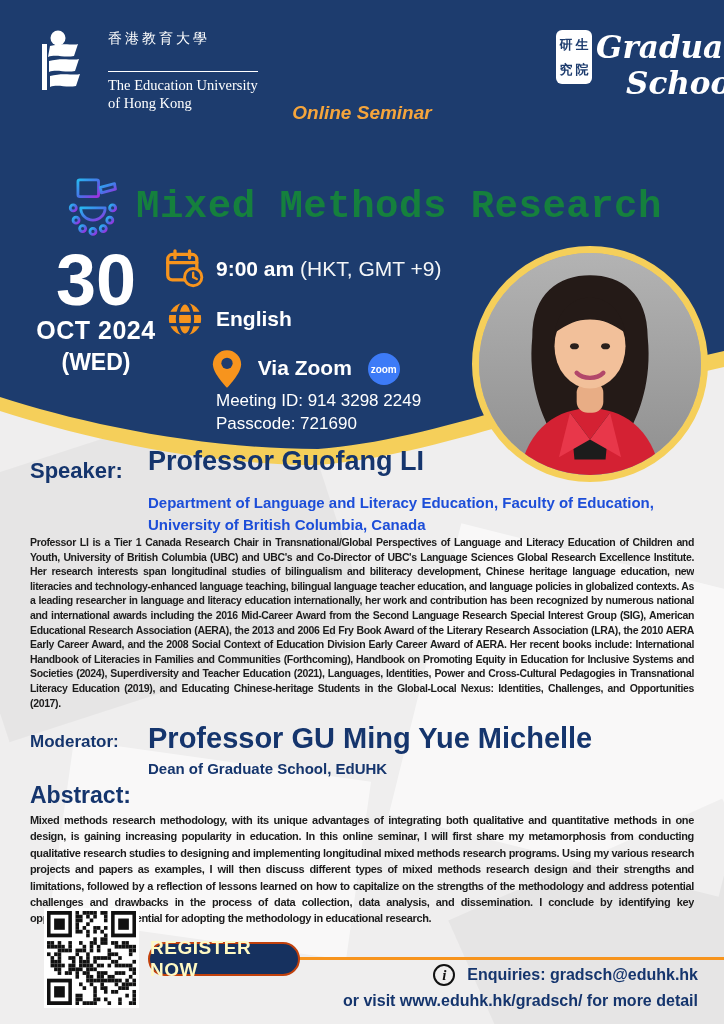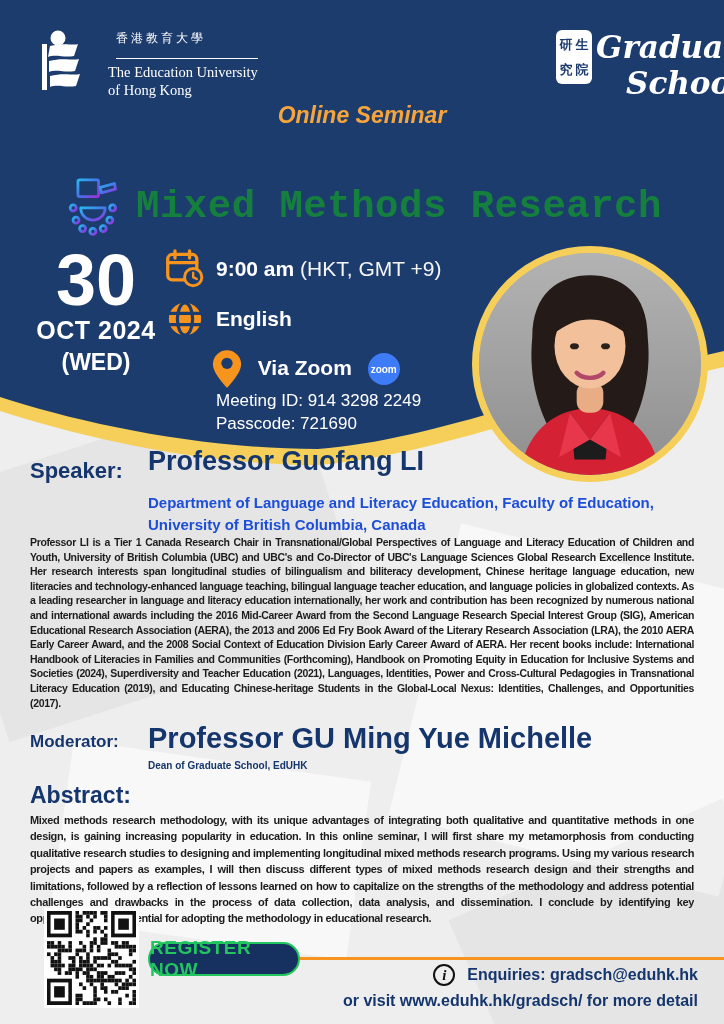--- a/index.html
+++ b/index.html
@@ -10,30 +10,30 @@
   }
   
   .bg-shape{position:absolute;background:rgba(255,255,255,.6);pointer-events:none;}
   .bg-shape.dark{background:rgba(0,0,0,.035);}
   
   .navy-header{position:absolute;left:0;top:0;width:724px;height:346px;background:#1d3c6e;z-index:1;}
   .header-curve{position:absolute;left:0;top:345px;width:724px;height:132px;z-index:2;display:block;}
   
   .uni-logo{position:absolute;left:34px;top:30px;display:flex;align-items:flex-start;z-index:3;}
   .uni-text{margin-left:12px;color:#fff;}
-  .uni-zh{font-family:"Liberation Serif",serif;font-size:12px;letter-spacing:3px;padding-bottom:11px;border-bottom:1px solid #fff;margin-left:8px;}
+  .uni-zh{font-family:"Liberation Serif",serif;font-size:14px;letter-spacing:3px;padding-bottom:23px;border-bottom:1px solid #fff;}
   .uni-en{font-family:"Liberation Serif",serif;font-size:14.5px;line-height:1.25;margin-top:4px;}
   
   .gs-logo{position:absolute;left:556px;top:30px;display:flex;z-index:3;}
   .gs-seal{width:36px;height:54px;background:#fff;border-radius:6px;display:grid;grid-template-columns:1fr 1fr;align-items:center;justify-items:center;padding:2px;box-sizing:border-box;}
   .gs-seal span{font-family:"Liberation Serif",serif;font-size:13px;font-weight:700;color:#1d3c6e;}
   .gs-script{margin-left:4px;color:#fff;font-family:"DejaVu Serif",serif;font-style:italic;font-weight:700;font-size:31px;line-height:1.15;}
   .gs-script .l2{margin-left:30px;}
   
-  .kicker{position:absolute;left:0;top:102px;width:100%;text-align:center;color:#f5a53c;font-size:23px;font-style:italic;font-weight:600;z-index:3;}
+  .kicker{position:absolute;left:0;top:102px;width:100%;text-align:center;color:#f5a53c;font-size:19px;font-style:italic;font-weight:600;z-index:3;}
   .title1{position:absolute;left:0;top:130px;width:100%;text-align:center;color:#fff;font-size:39px;font-weight:700;letter-spacing:.5px;z-index:3;}
   .title2-row{position:absolute;left:0;top:176px;width:100%;display:flex;justify-content:center;align-items:center;gap:14px;z-index:3;}
   .title2{color:#15803d;font-size:39px;font-weight:700;letter-spacing:.5px;font-family:Liberation Mono, monospace;}
   
   .date-block{position:absolute;left:28px;top:246px;width:136px;text-align:center;color:#fff;z-index:3;}
   .date-day{font-size:72px;font-weight:700;line-height:.95;}
   .date-my{font-size:25px;font-weight:700;margin-top:2px;letter-spacing:.5px;}
   .date-wd{font-size:23px;font-weight:700;margin-top:4px;}
   
   .details{position:absolute;left:164px;top:248px;z-index:3;color:#fff;}
@@ -48,29 +48,29 @@
   .photo svg{display:block;}
   
   .label{color:#15356d;font-weight:700;}
   .speaker-label{position:absolute;left:30px;top:458px;font-size:22px;z-index:3;}
   .speaker-name{position:absolute;left:148px;top:446px;font-size:27px;color:#15356d;font-weight:700;z-index:3;}
   .speaker-aff{position:absolute;left:148px;top:492px;font-size:15px;color:#1d4ed8;font-weight:700;line-height:1.45;z-index:3;}
   .bio{position:absolute;left:30px;top:535px;width:664px;max-height:182px;overflow:hidden;
        font-size:10.5px;font-weight:700;color:#1c1c1c;line-height:14.6px;text-align:justify;letter-spacing:-0.35px;z-index:3;}
   .moderator-label{position:absolute;left:30px;top:732px;font-size:17px;z-index:3;}
   .moderator-name{position:absolute;left:148px;top:722px;font-size:29px;color:#15356d;font-weight:700;z-index:3;}
-  .moderator-title{position:absolute;left:148px;top:760px;font-size:10px;color:#15356d;font-weight:700;z-index:3;}
+  .moderator-title{position:absolute;left:148px;top:760px;font-size:15px;color:#15356d;font-weight:700;z-index:3;}
   .abstract-label{position:absolute;left:30px;top:782px;font-size:23px;z-index:3;}
   .abstract{position:absolute;left:30px;top:812px;width:664px;max-height:126px;overflow:hidden;
        font-size:11px;font-weight:700;color:#1c1c1c;line-height:16.4px;text-align:justify;letter-spacing:-0.35px;z-index:3;}
   
   .qr{position:absolute;left:44px;top:908px;width:95px;height:100px;background:#fff;padding:3px;box-sizing:border-box;z-index:3;}
   .register-btn{position:absolute;left:148px;top:942px;width:152px;height:34px;border-radius:17px;background:#16315f;
-       color:#22c55e;font-size:19px;font-weight:700;display:flex;align-items:center;justify-content:center;
-       letter-spacing:.5px;border:2px solid #22c55e;box-sizing:border-box;z-index:4;cursor:pointer;}
+       color:#fef9c3;font-size:19px;font-weight:700;display:flex;align-items:center;justify-content:center;
+       letter-spacing:.5px;border:2px solid #c2410c;box-sizing:border-box;z-index:4;cursor:pointer;}
   .orange-line{position:absolute;left:298px;top:957px;width:426px;height:3px;background:#f7941d;z-index:3;}
   .enquiries-row{position:absolute;right:26px;top:964px;display:flex;align-items:center;gap:12px;z-index:3;}
   .info-icon{width:22px;height:22px;border:2px solid #111;border-radius:50%;display:flex;align-items:center;justify-content:center;
        font-family:"Liberation Serif",serif;font-style:italic;font-weight:700;font-size:15px;color:#111;box-sizing:border-box;}
   .enquiries{color:#15356d;font-size:16px;font-weight:700;}
   .more-detail{position:absolute;right:26px;top:992px;color:#15356d;font-size:16px;font-weight:700;z-index:3;}
 </style>
 </head>
 <body>
 

